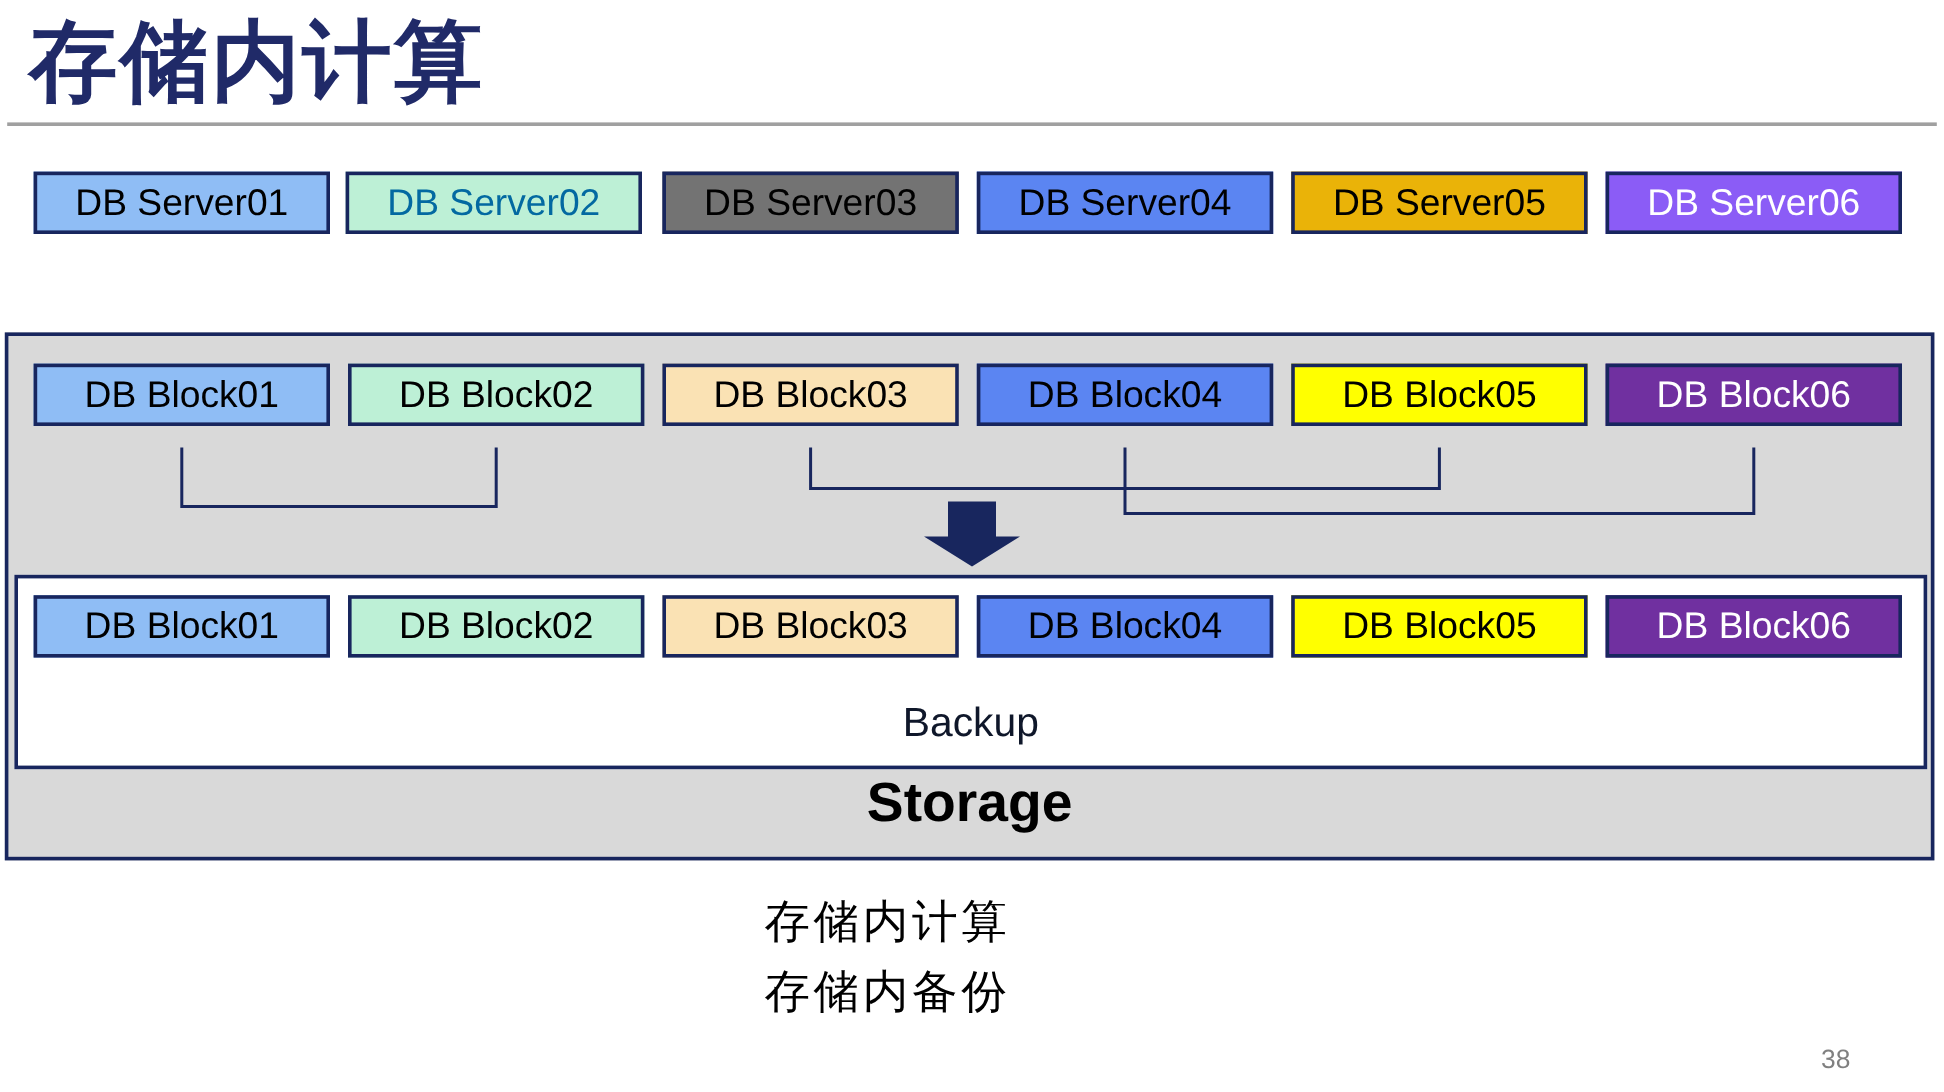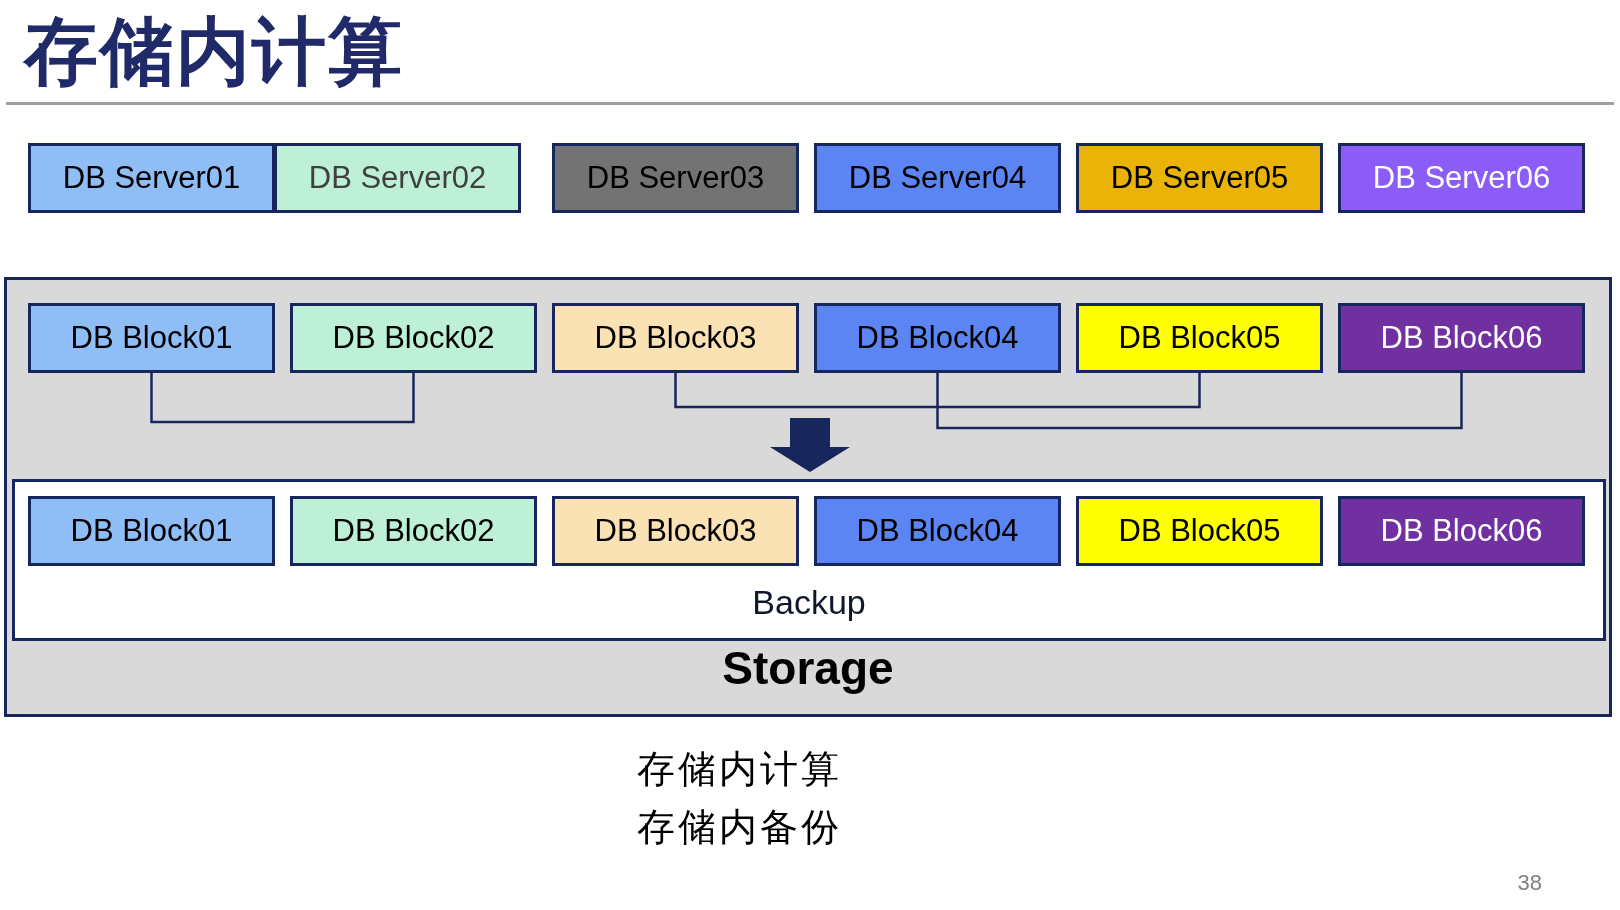--- a/index.html
+++ b/index.html
@@ -20,21 +20,21 @@
   }
   .divider{
     position:absolute;left:6px;top:102px;width:1608px;height:3px;
     background:var(--divider);
   }
   .row{position:absolute;left:0;width:1620px;height:70px;}
   .row-servers{top:143px;}
   .row-blocks-top{top:303px;}
   .row-blocks-bottom{top:496px;}
   .box{
-    position:absolute;top:0;width:247px;height:70px;box-sizing:border-box;
+    position:absolute;top:0;width:247px;height:52px;box-sizing:border-box;
     border:3px solid var(--navy);display:flex;align-items:center;justify-content:center;
     font-size:31px;color:#000;white-space:nowrap;
   }
   .storage-container{
     position:absolute;left:4px;top:277px;width:1608px;height:440px;box-sizing:border-box;
     background:var(--container-fill);border:3px solid var(--navy);
   }
   .backup-container{
     position:absolute;left:12px;top:479px;width:1594px;height:162px;box-sizing:border-box;
     background:#ffffff;border:3px solid var(--navy);
@@ -63,21 +63,21 @@
 </head>
 <body>
 
 <div class="slide">
 
   <h1 class="title">存储内计算</h1>
   <div class="divider"></div>
 
   <div class="row row-servers">
       <div class="box" style="left: 28px; background: rgb(143, 189, 245); color: rgb(0, 0, 0);">DB Server01</div>
-      <div class="box" style="left: 274px; background: rgb(189, 240, 214); color: #404040;">DB Server02</div>
+      <div class="box" style="left: 288px; background: rgb(189, 240, 214); color: #0369a1;">DB Server02</div>
       <div class="box" style="left: 552px; background: #737373; color: rgb(0, 0, 0);">DB Server03</div>
       <div class="box" style="left: 814px; background: rgb(91, 133, 242); color: rgb(0, 0, 0);">DB Server04</div>
       <div class="box" style="left: 1076px; background: #eab308; color: rgb(0, 0, 0);">DB Server05</div>
       <div class="box" style="left: 1338px; background: #8b5cf6; color: rgb(255, 255, 255);">DB Server06</div>
     </div>
 
   <div class="storage-container"></div>
 
   <svg class="connector-svg" width="1620" height="910" viewBox="0 0 1620 910">
     <g id="connector-group" fill="none">

